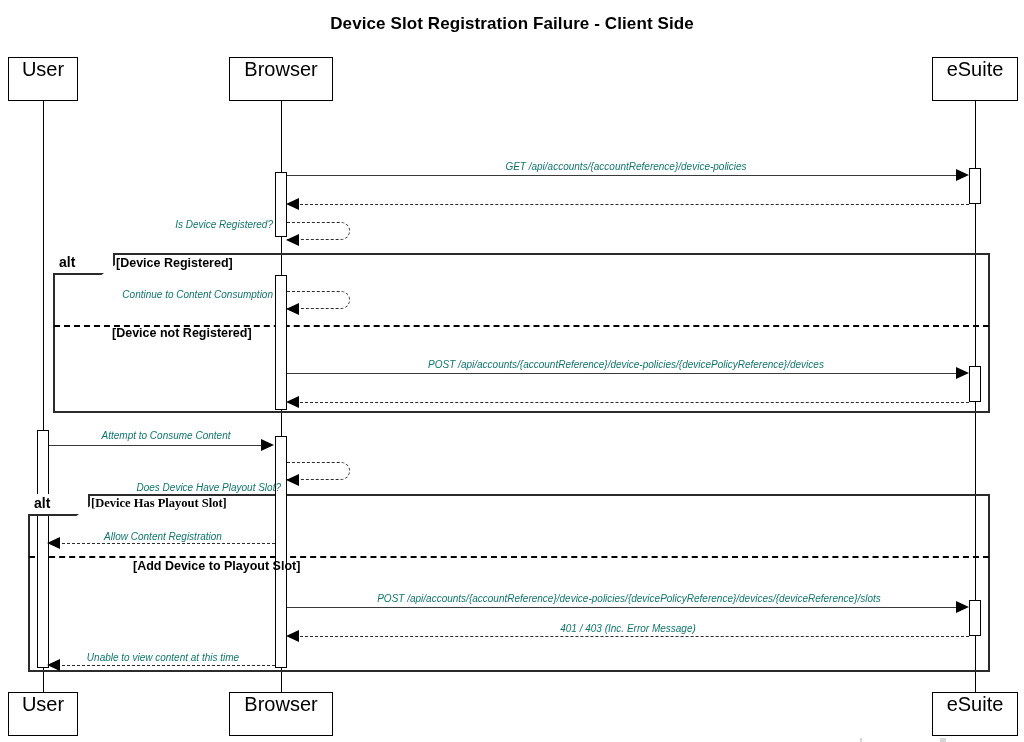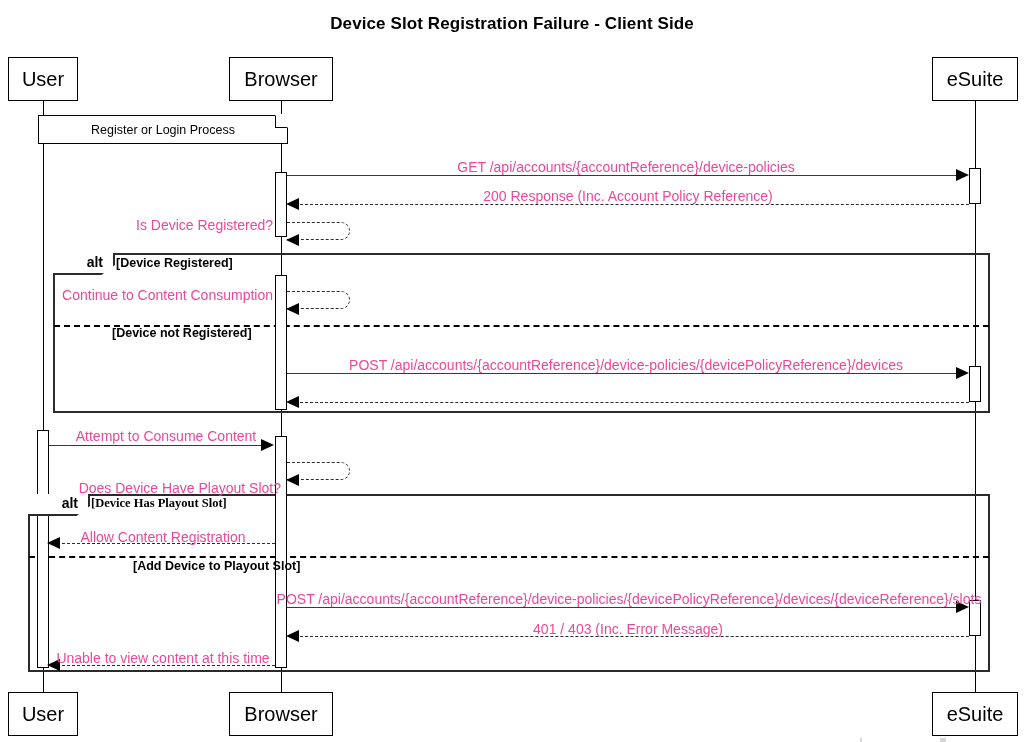--- a/index.html
+++ b/index.html
@@ -27,21 +27,20 @@
     font-size: 17px;
     font-weight: bold;
     letter-spacing: 0.1px;
   }
   
   .participant {
     position: absolute;
     border: 1.6px solid #000;
     background: #ffffff;
     display: flex;
-    align-items: center;
     justify-content: center;
     font-size: 20px;
     z-index: 30;
   }
   
   .lifeline {
     position: absolute;
     width: 0;
     border-left: 1.5px solid #000;
     z-index: 1;
@@ -65,21 +64,20 @@
     background: #ffffff;
     border: 2px solid #2b2b2b;
     border-top: none;
     border-left: none;
     font-size: 14px;
     font-weight: bold;
     padding: 1px 10px 2px 6px;
     z-index: 14;
     line-height: 16px;
     clip-path: polygon(0 0, 100% 0, 100% 55%, 78% 100%, 0 100%);
-    text-align: right;
   }
   .frag-cond {
     position: absolute;
     font-size: 12.5px;
     font-weight: bold;
     z-index: 14;
     white-space: nowrap;
     background: transparent;
   }
   .frag-divider {
@@ -105,25 +103,26 @@
     border-bottom: 6px solid transparent;
     border-left: 13px solid #000;
   }
   .arrowhead.left {
     border-top: 6px solid transparent;
     border-bottom: 6px solid transparent;
     border-right: 13px solid #000;
   }
   .msg-label {
     position: absolute;
-    font-size: 14px;
+    font-size: 10px;
     white-space: nowrap;
     z-index: 17;
     line-height: 14px;
-    color: #ec4899;
+    color: #0f766e;
+    font-style: italic;
   }
   .msg-label.center { transform: translateX(-50%); }
   .msg-label.right-al { transform: translateX(-100%); }
   
   .selfmsg {
     position: absolute;
     border: 1.5px dashed #2b2b2b;
     border-left: none;
     border-radius: 0 9px 9px 0;
     z-index: 15;
@@ -189,33 +188,27 @@
   <div class="activation" style="left:275px; top:172px; width:12px; height:65px;"></div>
   <div class="activation" style="left:275px; top:275px; width:12px; height:135px;"></div>
   <div class="activation" style="left:275px; top:436px; width:12px; height:232px;"></div>
 
   <div class="activation" style="left:37px; top:430px; width:12px; height:238px;"></div>
 
   <div class="activation" style="left:969px; top:168px; width:12px; height:36px;"></div>
   <div class="activation" style="left:969px; top:366px; width:12px; height:36px;"></div>
   <div class="activation" style="left:969px; top:600px; width:12px; height:36px;"></div>
 
-  <div class="note" style="left:38px; top:115px; width:250px; height:29px;">
-    <span>Register or Login Process</span>
-    <span class="note-fold"></span>
-    <span class="note-fold-cut"></span>
-  </div>
 
   <div class="msg-line solid" style="left:287px; top:175px; width:676px;"></div>
   <div class="arrowhead right" style="left:956px; top:169px;"></div>
   <div class="msg-label center" style="left:626px; top:160px;">GET /api/accounts/{accountReference}/device-policies</div>
 
   <div class="msg-line dashed" style="left:295px; top:204px; width:674px;"></div>
   <div class="arrowhead left" style="left:286px; top:198px;"></div>
-  <div class="msg-label center" style="left:628px; top:189px;">200 Response (Inc. Account Policy Reference)</div>
 
   <div class="selfmsg" style="left:287px; top:222px; width:63px; height:18px;"></div>
   <div class="arrowhead left" style="left:286px; top:234px;"></div>
   <div class="msg-label right-al" style="left:273px; top:218px;">Is Device Registered?</div>
 
   <div class="selfmsg" style="left:287px; top:291px; width:63px; height:18px;"></div>
   <div class="arrowhead left" style="left:286px; top:303px;"></div>
   <div class="msg-label right-al" style="left:273px; top:288px;">Continue to Content Consumption</div>
 
   <div class="msg-line solid" style="left:287px; top:373px; width:676px;"></div>

